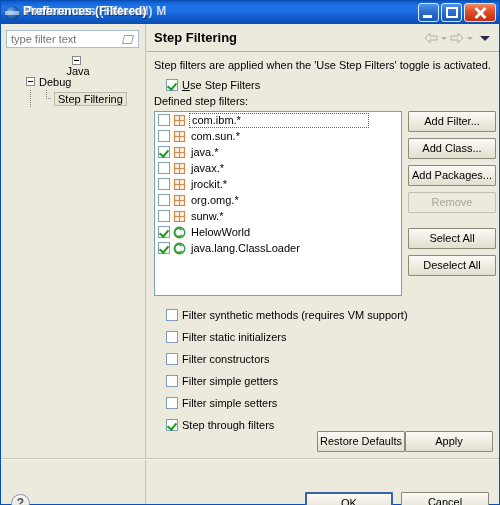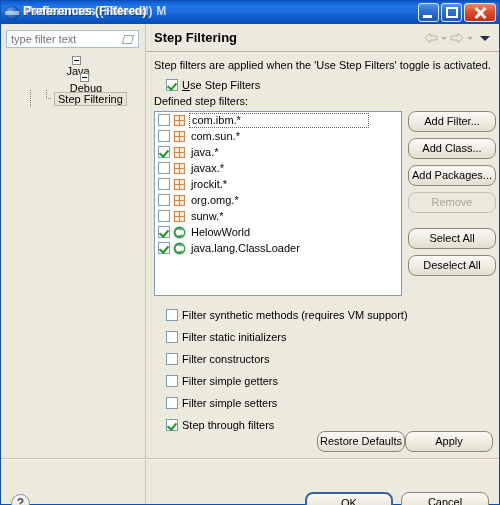--- a/index.html
+++ b/index.html
@@ -208,21 +208,21 @@
     font-size: 11px;
     color: #000000;
   }
   .tree-row {
     display: flex;
     align-items: center;
     height: 17px;
     position: relative;
   }
   .tree-row.lvl1 { padding-left: 8px; flex-direction: column; }
-  .tree-row.lvl2 { padding-left: 24px; flex-direction: column; }
+  .tree-row.lvl2 { padding-left: 24px; }
   .tree-row.lvl3 { padding-left: 40px; }
   .expander {
     width: 9px; height: 9px;
     border: 1px solid #8a8a8a;
     background: #ffffff;
     box-sizing: border-box;
     position: relative;
     margin-right: 4px;
     flex: 0 0 auto;
   }
@@ -433,21 +433,21 @@
     left: 262px; top: 58px;
     width: 88px;
   }
   .btn {
     display: block;
     width: 88px;
     height: 21px;
     margin-bottom: 6px;
     background: linear-gradient(to bottom, #fbfaf6 0%, #efece1 50%, #e2ded0 100%);
     border: 1px solid #8d8977;
-    border-radius: 8px;
+    border-radius: 1px;
     font-family: "Liberation Sans", sans-serif;
     font-size: 11px;
     color: #000000;
     box-sizing: border-box;
     cursor: default;
     padding: 0;
     line-height: 19px;
     text-align: center;
   }
   .btn.disabled {

